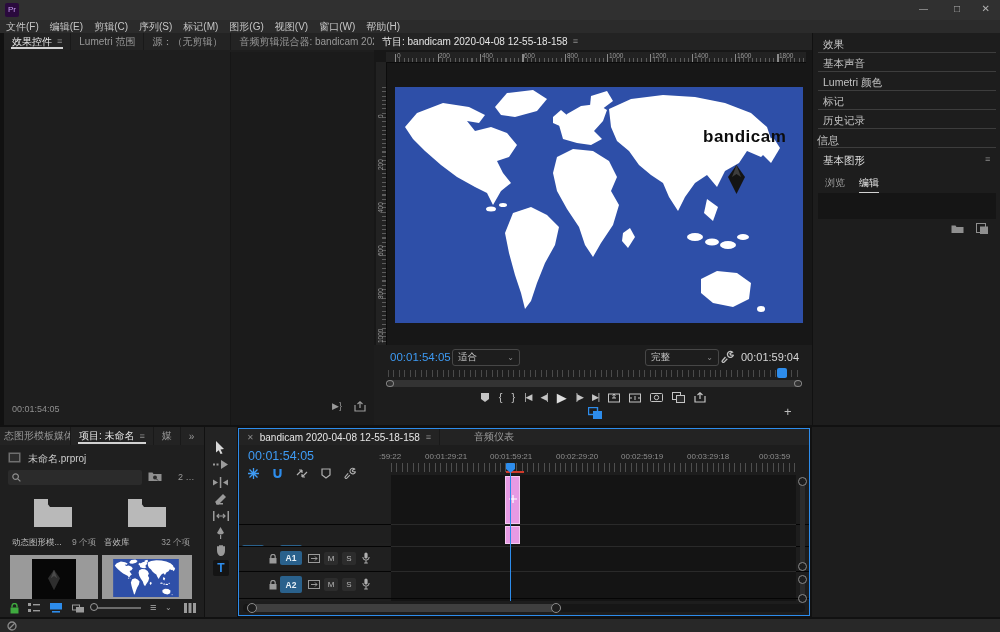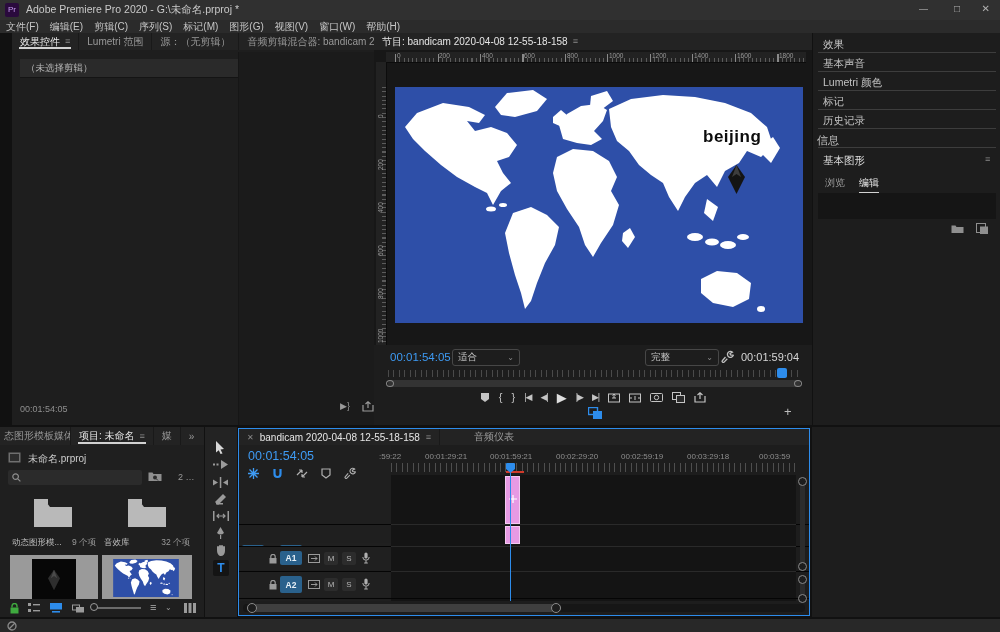--- a/index.html
+++ b/index.html
@@ -54,60 +54,55 @@
         <path fill="#fff" d="M306,192 L322,184 L342,186 L356,196 L354,212 L338,220 L318,216 L306,206 Z"></path>
         <ellipse cx="366" cy="222" rx="4" ry="3" fill="#fff"></ellipse>
         <ellipse cx="96" cy="122" rx="5" ry="2.5" fill="#fff"></ellipse>
         <ellipse cx="108" cy="118" rx="4" ry="2" fill="#fff"></ellipse>
       </g>
     </defs>
   </svg>
 
   <div class="abs" style="left:0;top:0;width:1000px;height:20px;background:#303030;display:flex;align-items:center;">
     <div class="abs icon" style="left:5px;top:3px;width:14px;height:14px;background:#2a0a3d;border-radius:2px;color:#c79bf2;font-size:8px;font-weight:normal;">Pr</div>
-    <span style="margin-left:26px;font-size:10.5px;color:#c9c9c9;">Adobe Premiere Pro 2020 - G:\未命名.prproj *</span>
     <span class="abs" style="right:72px;top:4px;font-size:9px;color:#b0b0b0;">—</span>
     <span class="abs" style="right:40px;top:3px;font-size:10px;color:#b0b0b0;">□</span>
     <span class="abs" style="right:10px;top:3px;font-size:10px;color:#b0b0b0;">✕</span>
   </div>
 
   <div class="abs" style="left:0;top:20px;width:1000px;height:13px;background:#2b2b2b;display:flex;align-items:center;gap:11px;padding-left:6px;font-size:10px;color:#c6c6c6;">
     <span>文件(F)</span>
     <span>编辑(E)</span>
     <span>剪辑(C)</span>
     <span>序列(S)</span>
     <span>标记(M)</span>
     <span>图形(G)</span>
     <span>视图(V)</span>
     <span>窗口(W)</span>
     <span>帮助(H)</span>
   </div>
 
-  <div class="panel" style="left:12px;top:33px;width:373px;height:392px;background:#1e1e1e;text-align:center;">
+  <div class="panel" style="left:4px;top:33px;width:373px;height:392px;background:#1e1e1e;text-align:center;">
     <div class="tabbar">
       <div class="tab active underline">
         <span>效果控件</span>
           <span class="menuglyph">≡</span>
       </div>
       <div class="tab">
           <span>Lumetri 范围</span>
         </div>
       <div class="tab">
           <span>源：（无剪辑）</span>
         </div>
       <div class="tab">
           <span>音频剪辑混合器: bandicam 2020-04-0</span>
         </div>
 
     </div>
 
-    <div class="abs" style="left:8px;top:26px;width:218px;height:18px;background:#2a2a2a;border-bottom:1px solid #141414;display:flex;align-items:center;justify-content:space-between;padding:0 6px;font-size:9.5px;color:#b8b8b8;">
-      <span>（未选择剪辑）</span>
-      <span style="font-size:7px;color:#8a8a8a;">▶</span>
-    </div>
     <div class="abs" style="left:226px;top:19px;width:1px;height:373px;background:#161616;"></div>
     <div class="abs" style="left:227px;top:19px;width:146px;height:373px;background:#1b1b1b;"></div>
 
     <span class="abs" style="left:8px;top:371px;font-size:9px;color:#8f8f8f;">00:01:54:05</span>
     <span class="abs icon" style="left:328px;top:369px;font-size:9px;color:#9a9a9a;">▶}</span>
     <span class="abs icon" style="left:350px;top:368px;">
       <svg width="12" height="11" viewBox="0 0 12 11">
           <path d="M1,4 v6 h10 v-6" fill="none" stroke="#9a9a9a" stroke-width="1.2"></path>
           <path d="M6,7 V1 M3.5,3 L6,0.8 L8.5,3" fill="none" stroke="#9a9a9a" stroke-width="1.2"></path>
         </svg>
@@ -146,21 +141,21 @@
       <span class="abs" style="left:1px;top:151px;font-size:6.5px;color:#999;transform:rotate(-90deg);transform-origin:left top;">400</span>
       <span class="abs" style="left:1px;top:194px;font-size:6.5px;color:#999;transform:rotate(-90deg);transform-origin:left top;">600</span>
       <span class="abs" style="left:1px;top:237px;font-size:6.5px;color:#999;transform:rotate(-90deg);transform-origin:left top;">800</span>
       <span class="abs" style="left:1px;top:281px;font-size:6.5px;color:#999;transform:rotate(-90deg);transform-origin:left top;">1000</span>
     </div>
 
     <div class="abs" style="left:21px;top:54px;width:408px;height:236px;">
       <svg width="408" height="236" viewBox="0 0 408 236">
           <use href="#worldmap"></use>
         </svg>
-      <div class="abs" style="left:308px;top:40px;font-size:17px;font-weight:bold;color:#0c0c0c;letter-spacing:0.5px;">beijing</div>
+      <div class="abs" style="left:308px;top:40px;font-size:17px;font-weight:bold;color:#0c0c0c;letter-spacing:0.5px;">bandicam</div>
       <svg class="abs" style="left:333px;top:78px;" width="17" height="29" viewBox="0 0 17 29">
         <polygon points="8.5,0 17,12 8.5,29 0,12" fill="#141414"></polygon>
         <polygon points="8.5,0 13,12 8.5,9 4,12" fill="#3d3d3d"></polygon>
       </svg>
     </div>
 
     <span class="abs tc-blue" style="left:16px;top:318px;font-size:11.5px;">00:01:54:05</span>
     <div class="abs dd" style="left:78px;top:316px;width:56px;">
       <span>适合</span>
         <span style="font-size:8px;color:#8a8a8a;">⌄</span>

